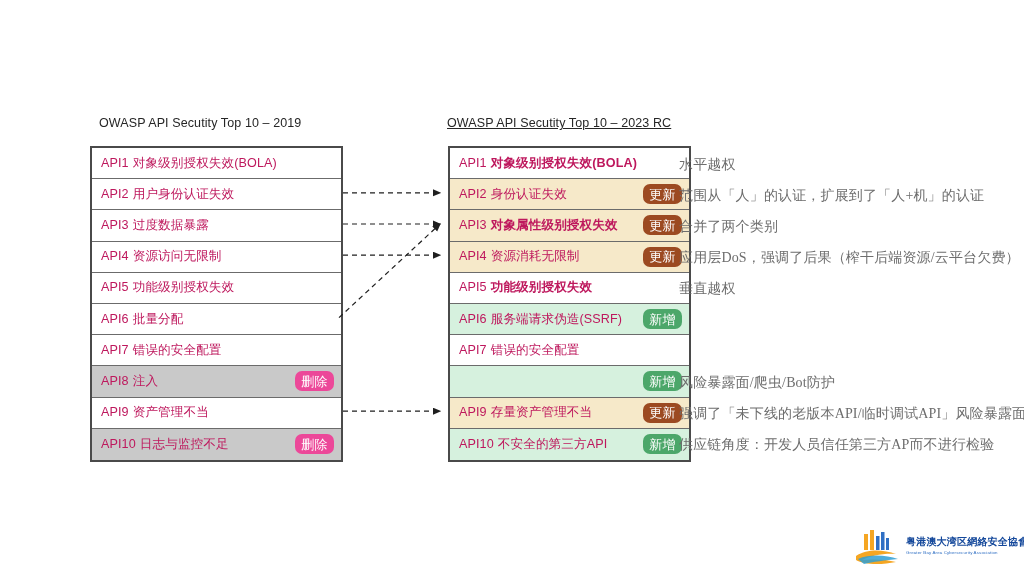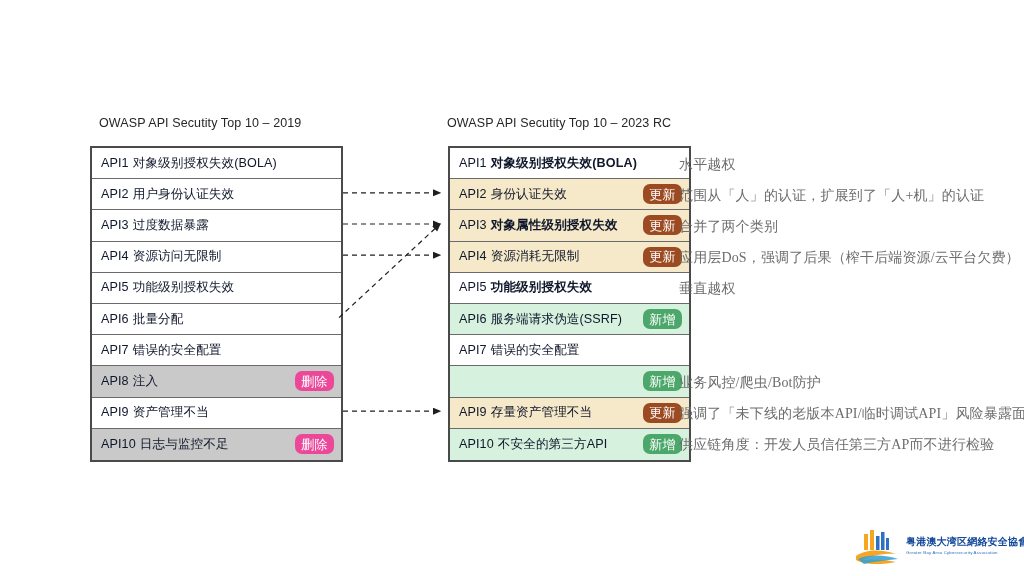--- a/index.html
+++ b/index.html
@@ -18,42 +18,42 @@
     letter-spacing: -0.3px; white-space: nowrap;
   }
 
   
   .col-header {
     position: absolute;
     font-size: 12.5px; color: #262626; white-space: nowrap;
     letter-spacing: 0.1px;
   }
   #hdr-left  { left: 99px; top: 116px; }
-  #hdr-right { left: 447px; top: 116px; }
+  #hdr-right { left: 447px; top: 116px; text-decoration: underline; }
 
   
   .risk-table {
     position: absolute;
     border: 2px solid #4a4a4a;
     background: #ffffff;
   }
   #table-2019 { left: 90px; top: 146px; width: 253px; }
   #table-2023 { left: 448px; top: 146px; width: 243px; }
 
   .risk-row {
     position: relative;
     height: 31.2px;
     border-bottom: 1px solid #6b6b6b;
     display: flex; align-items: center;
     padding-left: 9px; padding-right: 6px;
   }
   .risk-row:last-child { border-bottom: none; }
 
   .risk-row .rtext {
-    font-size: 12.6px; color: #0f172a; white-space: nowrap;
+    font-size: 12.6px; color: #be185d; white-space: nowrap;
     letter-spacing: 0.1px;
   }
   .risk-row .rnum { font-weight: normal; }
   .risk-row .rname { margin-left: 4px; }
   .risk-row.bold .rname { font-weight: bold; }
 
   
   .fill-white { background: #ffffff; }
   .fill-gray  { background: #c9c9c9; }
   .fill-cream { background: #f6e9c9; }
@@ -177,21 +177,21 @@
         <span class="badge badge-new">新增</span>
       </div>
     </div>
 
   <div id="annotations">
       <div class="annot" style="top: 155.6px;">水平越权</div>
       <div class="annot" style="top: 186.8px;">范围从「人」的认证，扩展到了「人+机」的认证</div>
       <div class="annot" style="top: 218px;">合并了两个类别</div>
       <div class="annot" style="top: 249.2px;">应用层DoS，强调了后果（榨干后端资源/云平台欠费）</div>
       <div class="annot" style="top: 280.4px;">垂直越权</div>
-      <div class="annot" style="top: 374px;">业务风控/爬虫/Bot防护</div>
+      <div class="annot" style="top: 374px;">风险暴露面/爬虫/Bot防护</div>
       <div class="annot" style="top: 405.2px;">强调了「未下线的老版本API/临时调试API」风险暴露面</div>
       <div class="annot" style="top: 436.4px;">供应链角度：开发人员信任第三方AP而不进行检验</div>
     </div>
 
   <svg id="arrows" viewBox="0 0 1024 576">
     <defs>
       <marker id="ahead" markerWidth="7" markerHeight="7" refX="6" refY="3" orient="auto">
         <path d="M0,0 L7,3 L0,6 z" fill="#1f1f1f"></path>
       </marker>
     </defs>

